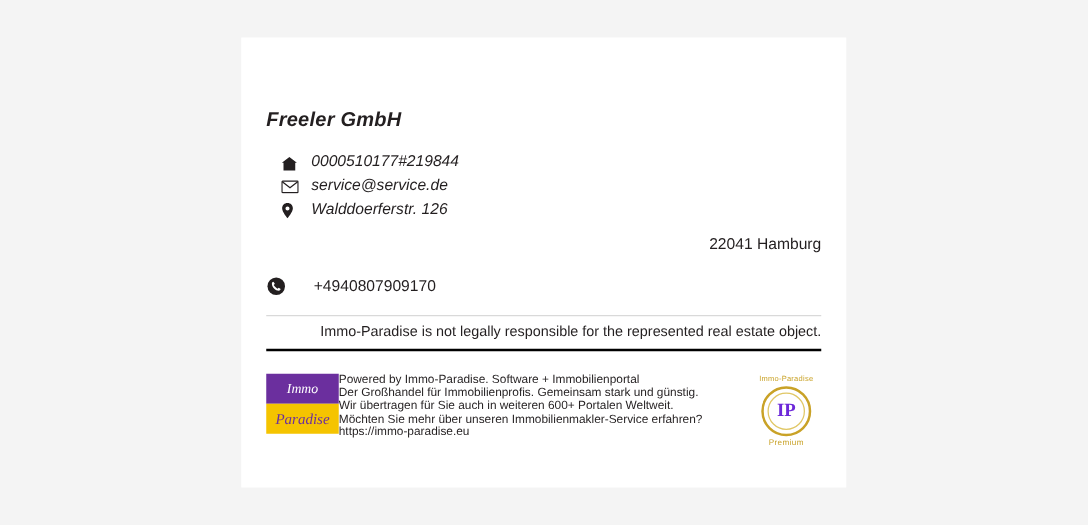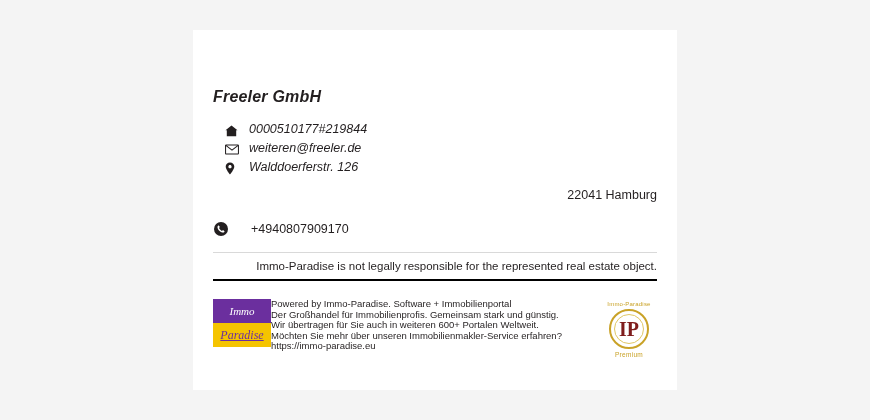--- a/index.html
+++ b/index.html
@@ -132,21 +132,20 @@
     background: #f5c400;
     display: flex;
     align-items: center;
     justify-content: center;
   }
   .logo-paradise span {
     font-family: "Liberation Serif", serif;
     font-style: italic;
     color: #6b2f9e;
     font-size: 12px;
-    text-decoration: underline;
   }
   .footer-text {
     font-size: 9.5px;
     line-height: 10.5px;
     color: #231f20;
     flex: 1;
   }
   .footer-text div {
     white-space: nowrap;
   }
@@ -178,22 +177,22 @@
     left: 3px;
     top: 3px;
     right: 3px;
     bottom: 3px;
     border: 1px solid #e0c765;
     border-radius: 50%;
   }
   .seal-initials {
     font-family: "Liberation Serif", serif;
     font-weight: bold;
-    font-size: 20px;
-    color: #7f1d1d;
+    font-size: 15px;
+    color: #6d28d9;
     position: relative;
     z-index: 1;
   }
   .seal-bottom {
     font-size: 6.5px;
     color: #c9a227;
     letter-spacing: 0.3px;
   }
 </style>
 </head>
@@ -216,21 +215,21 @@
       </li>
 
 
       <li class="contact-row">
         <span class="contact-icon">
           <svg width="14" height="11" viewBox="0 0 15 11" fill="none" stroke="currentColor" stroke-width="1.1">
             <rect x="0.6" y="0.6" width="13.8" height="9.8" rx="0.6"></rect>
             <path d="M0.9 1.1 L7.5 6.2 L14.1 1.1"></path>
           </svg>
         </span>
-        <span class="contact-text">weiteren@freeler.de</span>
+        <span class="contact-text">service@service.de</span>
       </li>
 
       <li class="contact-row">
         <span class="contact-icon">
           <svg width="10" height="13" viewBox="0 0 10 13" fill="currentColor">
             <path d="M5 0.4 C2.5 0.4 0.7 2.2 0.7 4.6 C0.7 7.6 5 12.6 5 12.6 C5 12.6 9.3 7.6 9.3 4.6 C9.3 2.2 7.5 0.4 5 0.4 Z M5 6.3 C4.1 6.3 3.4 5.6 3.4 4.7 C3.4 3.8 4.1 3.1 5 3.1 C5.9 3.1 6.6 3.8 6.6 4.7 C6.6 5.6 5.9 6.3 5 6.3 Z"></path>
           </svg>
         </span>
         <span class="contact-text">Walddoerferstr. 126</span>
       </li>

